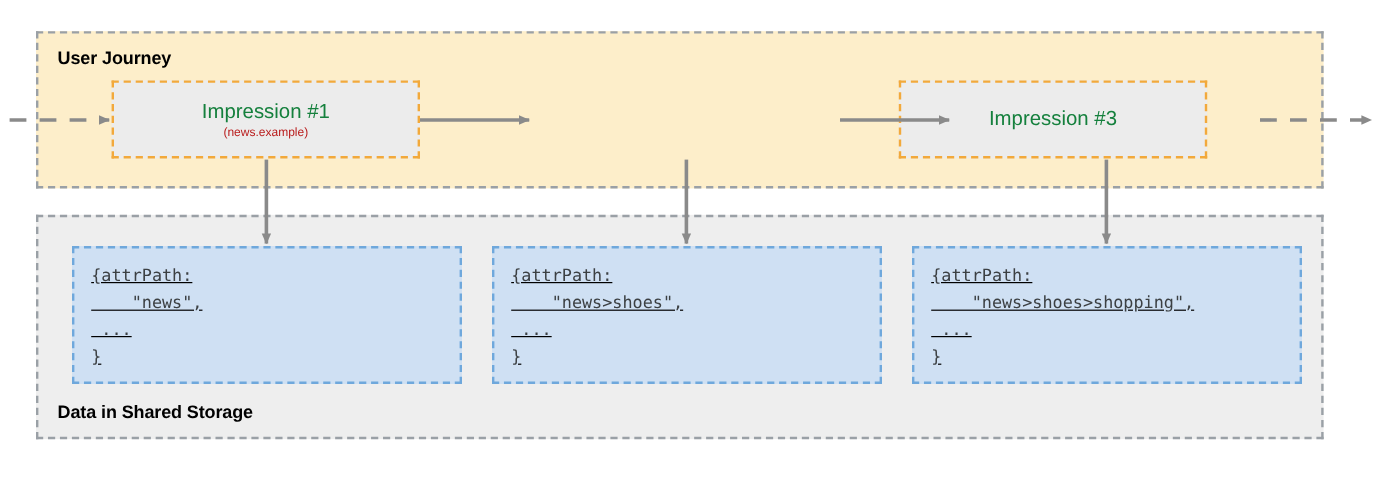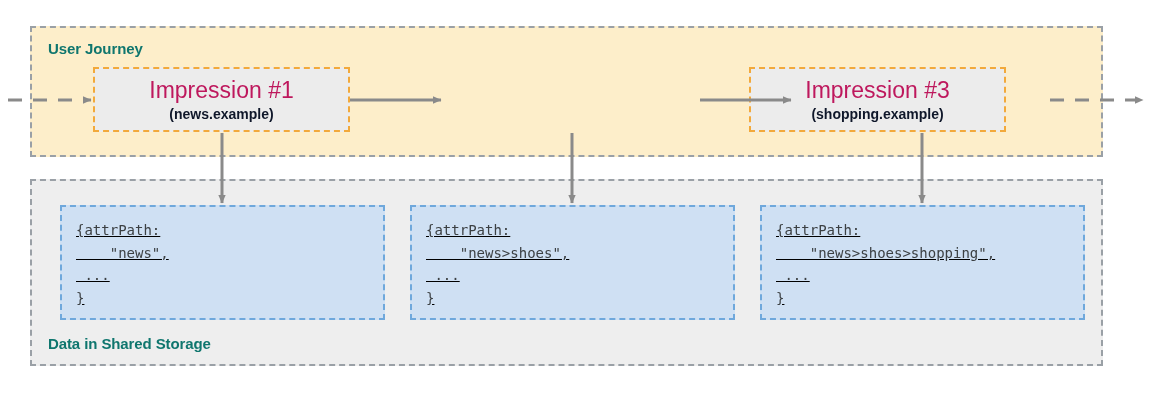--- a/index.html
+++ b/index.html
@@ -41,21 +41,21 @@
     height: 187px;
     background: #eeeeee;
     border: 2px dashed #9aa0a6;
     box-sizing: border-box;
   }
 
   .container-title {
     position: absolute;
     font-size: 15px;
     font-weight: bold;
-    color: #0f766e;
+    color: #000000;
     letter-spacing: -0.1px;
     white-space: nowrap;
   }
   .title-journey { left: 16px; top: 12px; }
   .title-storage { left: 16px; bottom: 12px; }
 
   
   .impression-box {
     position: absolute;
     top: 67px;
@@ -63,28 +63,27 @@
     background: #ececec;
     border: 2px dashed #f2a93b;
     box-sizing: border-box;
     display: flex;
     flex-direction: column;
     align-items: center;
     justify-content: center;
     line-height: 1.18;
   }
   .impression-box .imp-title {
-    font-size: 23px;
-    color: #be185d;
+    font-size: 17px;
+    color: #15803d;
   }
   .impression-box .imp-sub {
-    font-size: 14px;
-    color: #0f172a;
+    font-size: 10px;
+    color: #b91c1c;
     margin-top: 2px;
-    font-weight: bold;
   }
   #impression-1 { left: 93px;  width: 257px; }
   #impression-2 { left: 443px; width: 257px; }
   #impression-3 { left: 749px; width: 257px; }
 
   
   .storage-block {
     position: absolute;
     top: 205px;
     height: 115px;
@@ -129,21 +128,20 @@
   </div>
 
   <div class="impression-box" id="impression-1">
     <div class="imp-title">Impression #1</div>
     <div class="imp-sub">(news.example)</div>
   </div>
 
 
   <div class="impression-box" id="impression-3">
     <div class="imp-title">Impression #3</div>
-    <div class="imp-sub">(shopping.example)</div>
   </div>
 
   <div class="storage-block" id="storage-block-1">
     <pre>{attrPath:
     "news",
  ...
 }</pre>
   </div>
   <div class="storage-block" id="storage-block-2">
     <pre>{attrPath:

